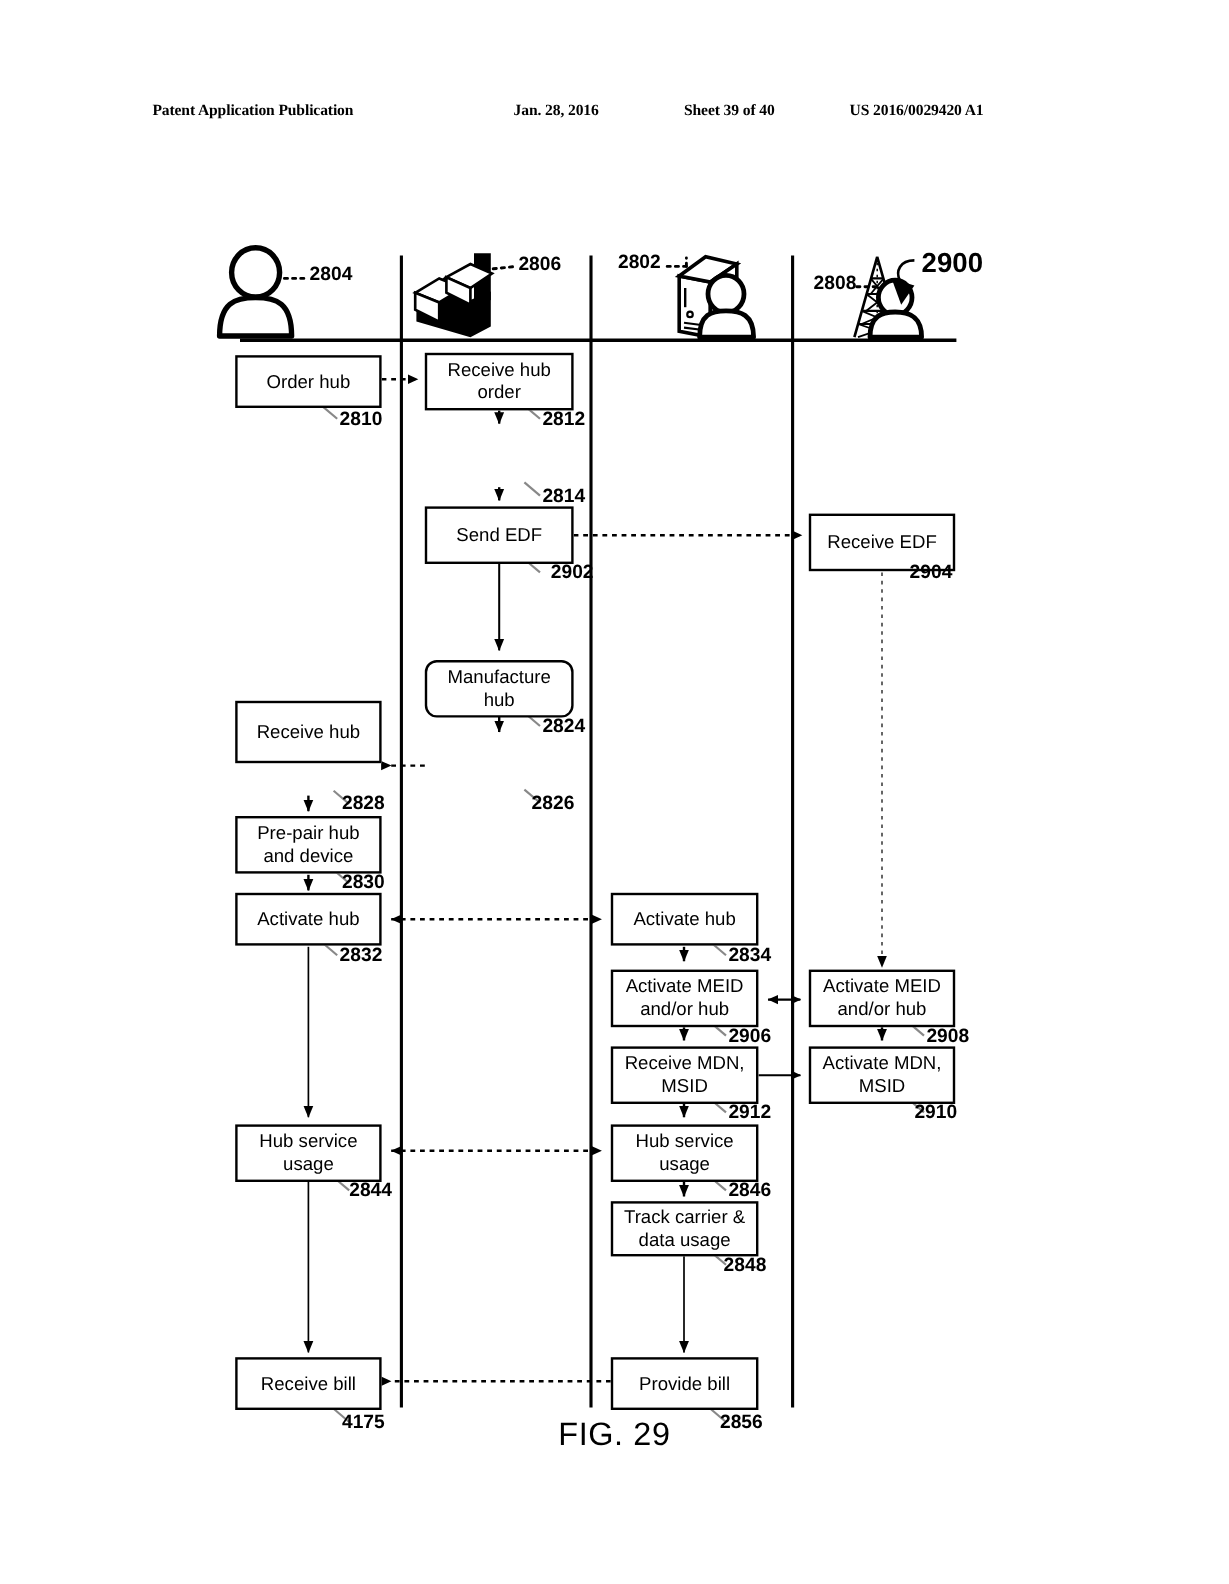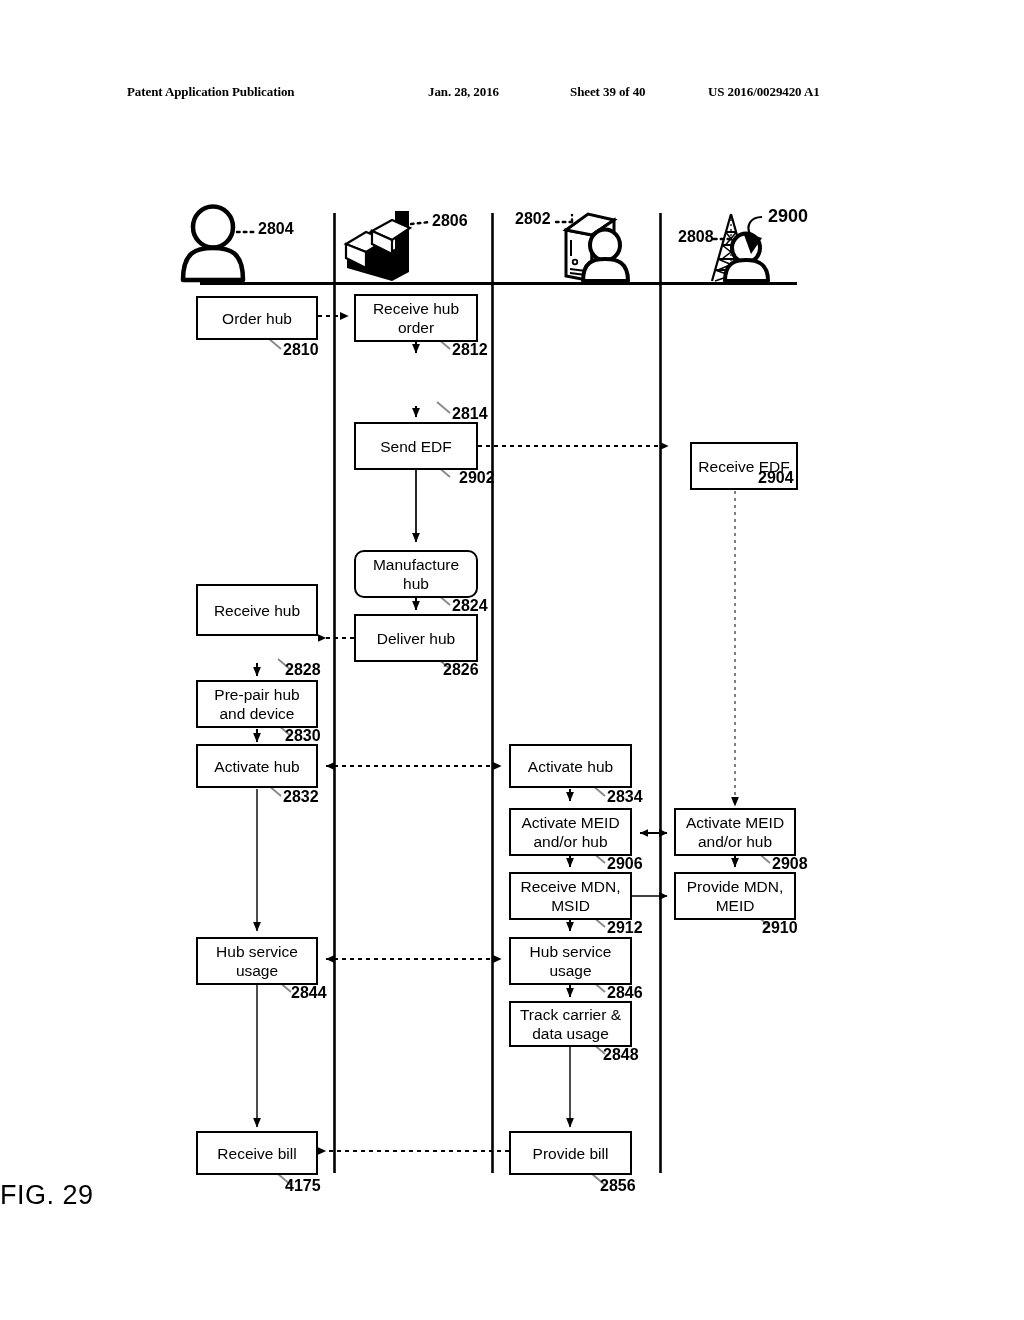--- a/index.html
+++ b/index.html
@@ -69,29 +69,30 @@
   
   .ref-num {
     position: absolute;
     font-family: "Liberation Sans", sans-serif;
     font-weight: bold;
     font-size: 16px;
     color: #000;
     white-space: nowrap;
   }
   .ref-num.big {
-    font-size: 18px;
+    font-size: 23px;
   }
 
   
   #fig-caption {
     position: absolute;
     left: 0;
     top: 1180px;
     width: 1024px;
+    text-align: center;
     font-family: "Liberation Sans", sans-serif;
     font-size: 27px;
     letter-spacing: 0.5px;
     color: #000;
   }
 </style>
 </head>
 <body>
 
 <div id="patent-header">
@@ -319,31 +320,28 @@
 
   <div class="proc-box" style="left:354px; top:294px; width:124px; height:48px;">
     <span>Receive hub order</span>
   </div>
 
 
   <div class="proc-box" style="left:354px; top:422px; width:124px; height:48px;">
     <span>Send EDF</span>
   </div>
 
-  <div class="proc-box" style="left:674px; top:442px; width:108px; height:48px;margin-left:16px;">
+  <div class="proc-box" style="left:674px; top:428px; width:122px; height:48px;">
     <span>Receive EDF</span>
   </div>
 
   <div class="proc-box" style="left:354px; top:550px; width:124px; height:48px;border-radius:10px;">
     <span>Manufacture hub</span>
   </div>
 
-  <div class="proc-box" style="left:354px; top:614px; width:124px; height:48px;">
-    <span>Deliver hub</span>
-  </div>
 
   <div class="proc-box" style="left:196px; top:584px; width:122px; height:52px;">
     <span>Receive hub</span>
   </div>
 
   <div class="proc-box" style="left:196px; top:680px; width:122px; height:48px;">
     <span>Pre-pair hub and device</span>
   </div>
 
   <div class="proc-box" style="left:196px; top:744px; width:122px; height:44px;">
@@ -360,21 +358,21 @@
 
   <div class="proc-box" style="left:674px; top:808px; width:122px; height:48px;">
     <span>Activate MEID and/or hub</span>
   </div>
 
   <div class="proc-box" style="left:509px; top:872px; width:123px; height:48px;">
     <span>Receive MDN, MSID</span>
   </div>
 
   <div class="proc-box" style="left:674px; top:872px; width:122px; height:48px;">
-    <span>Provide MDN, MEID</span>
+    <span>Activate MDN, MSID</span>
   </div>
 
   <div class="proc-box" style="left:196px; top:937px; width:122px; height:48px;">
     <span>Hub service usage</span>
   </div>
 
   <div class="proc-box" style="left:509px; top:937px; width:123px; height:48px;">
     <span>Hub service usage</span>
   </div>
 

